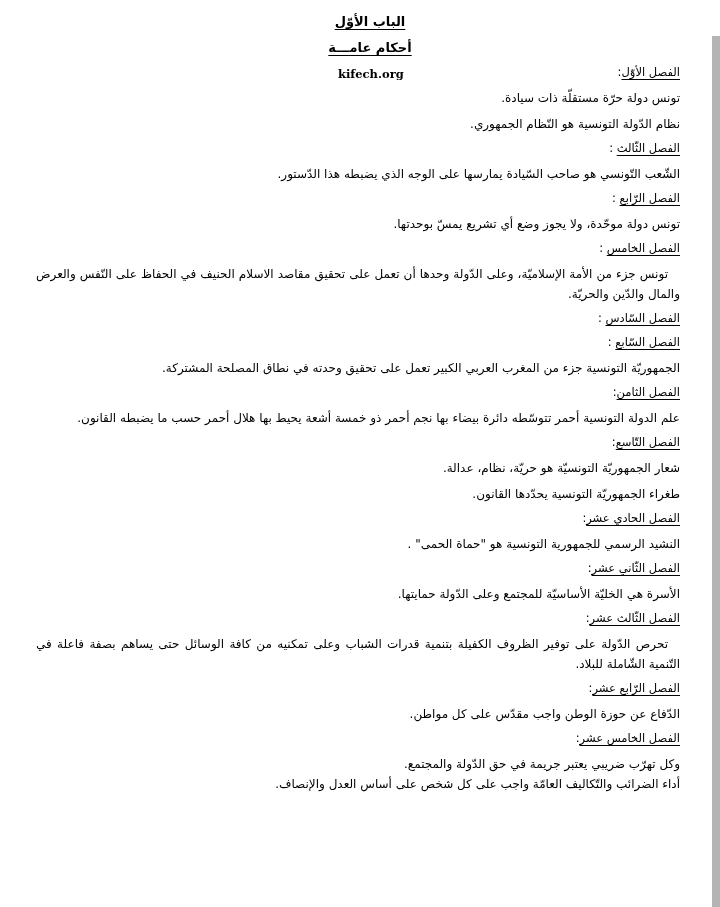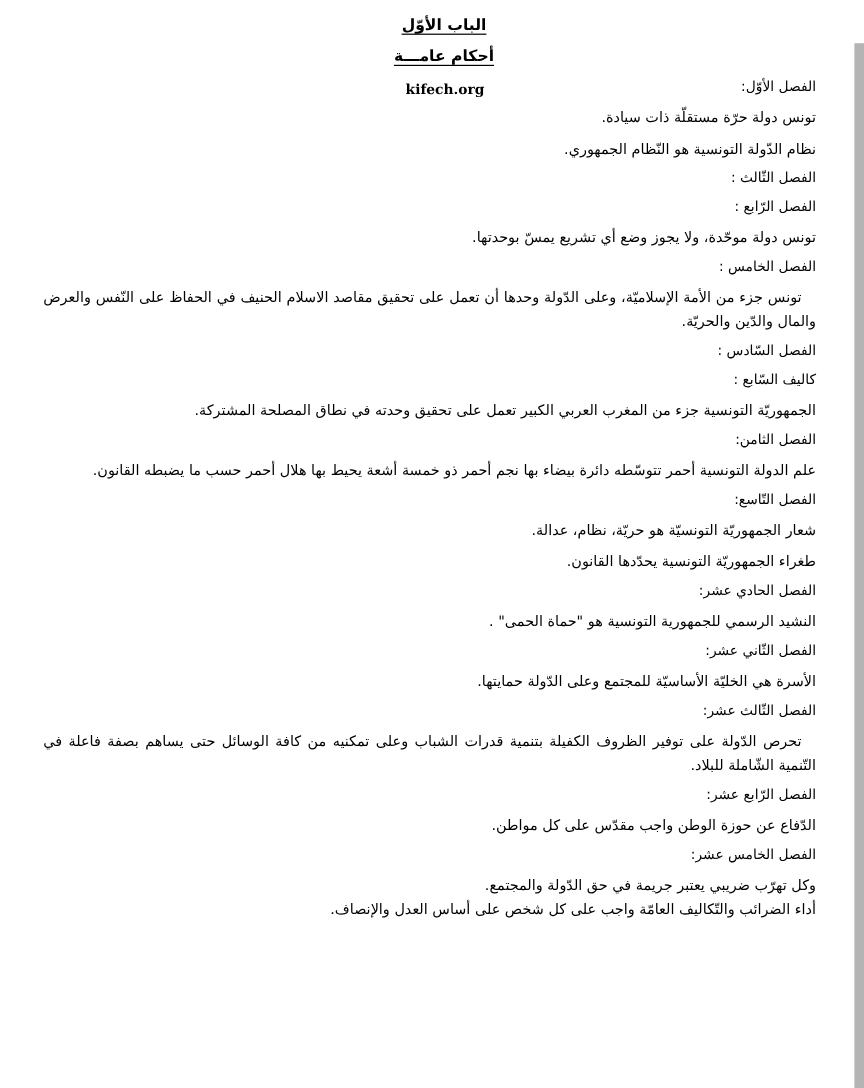--- a/index.html
+++ b/index.html
@@ -66,20 +66,21 @@
       text-align: right;
     }
     .art-head {
       font-size: 11.5px;
       line-height: 16px;
       height: 16px;
       margin-bottom: 8px;
       white-space: nowrap;
     }
     .art-head .h {
+      text-decoration: underline;
       text-underline-offset: 3px;
     }
     .art-body {
       font-size: 12px;
       line-height: 20px;
       margin-bottom: 6px;
       text-align: justify;
       text-align-last: right;
     }
     .art-body p { margin: 0; }
@@ -95,30 +96,33 @@
 
   <div class="articles" id="articles">
       <div class="art-head"><span class="h">الفصل الأوّل</span><span>:</span></div>
       <div class="art-body">
         <p>تونس دولة حرّة مستقلّة ذات سيادة.</p>
       </div>
       <div class="art-body">
         <p>نظام الدّولة التونسية هو النّظام الجمهوري.</p>
       </div>
       <div class="art-head"><span class="h">الفصل الثّالث</span><span> :</span></div>
+      <div class="art-body">
+        <p>الشّعب التّونسي هو صاحب السّيادة يمارسها على الوجه الذي يضبطه هذا الدّستور.</p>
+      </div>
       <div class="art-head"><span class="h">الفصل الرّابع</span><span> :</span></div>
       <div class="art-body">
         <p>تونس دولة موحّدة، ولا يجوز وضع أي تشريع يمسّ بوحدتها.</p>
       </div>
       <div class="art-head"><span class="h">الفصل الخامس</span><span> :</span></div>
       <div class="art-body indent">
         <p>تونس جزء من الأمة الإسلاميّة، وعلى الدّولة وحدها أن تعمل على تحقيق مقاصد الاسلام الحنيف في الحفاظ على النّفس والعرض والمال والدّين والحريّة.</p>
       </div>
       <div class="art-head"><span class="h">الفصل السّادس</span><span> :</span></div>
-      <div class="art-head"><span class="h">كاليف السّابع</span><span> :</span></div>
+      <div class="art-head"><span class="h">الفصل السّابع</span><span> :</span></div>
       <div class="art-body">
         <p>الجمهوريّة التونسية جزء من المغرب العربي الكبير تعمل على تحقيق وحدته في نطاق المصلحة المشتركة.</p>
       </div>
       <div class="art-head"><span class="h">الفصل الثامن</span><span>:</span></div>
       <div class="art-body">
         <p>علم الدولة التونسية أحمر تتوسّطه دائرة بيضاء بها نجم أحمر ذو خمسة أشعة يحيط بها هلال أحمر حسب ما يضبطه القانون.</p>
       </div>
       <div class="art-head"><span class="h">الفصل التّاسع</span><span>:</span></div>
       <div class="art-body">
         <p>شعار الجمهوريّة التونسيّة هو حريّة، نظام، عدالة.</p>

